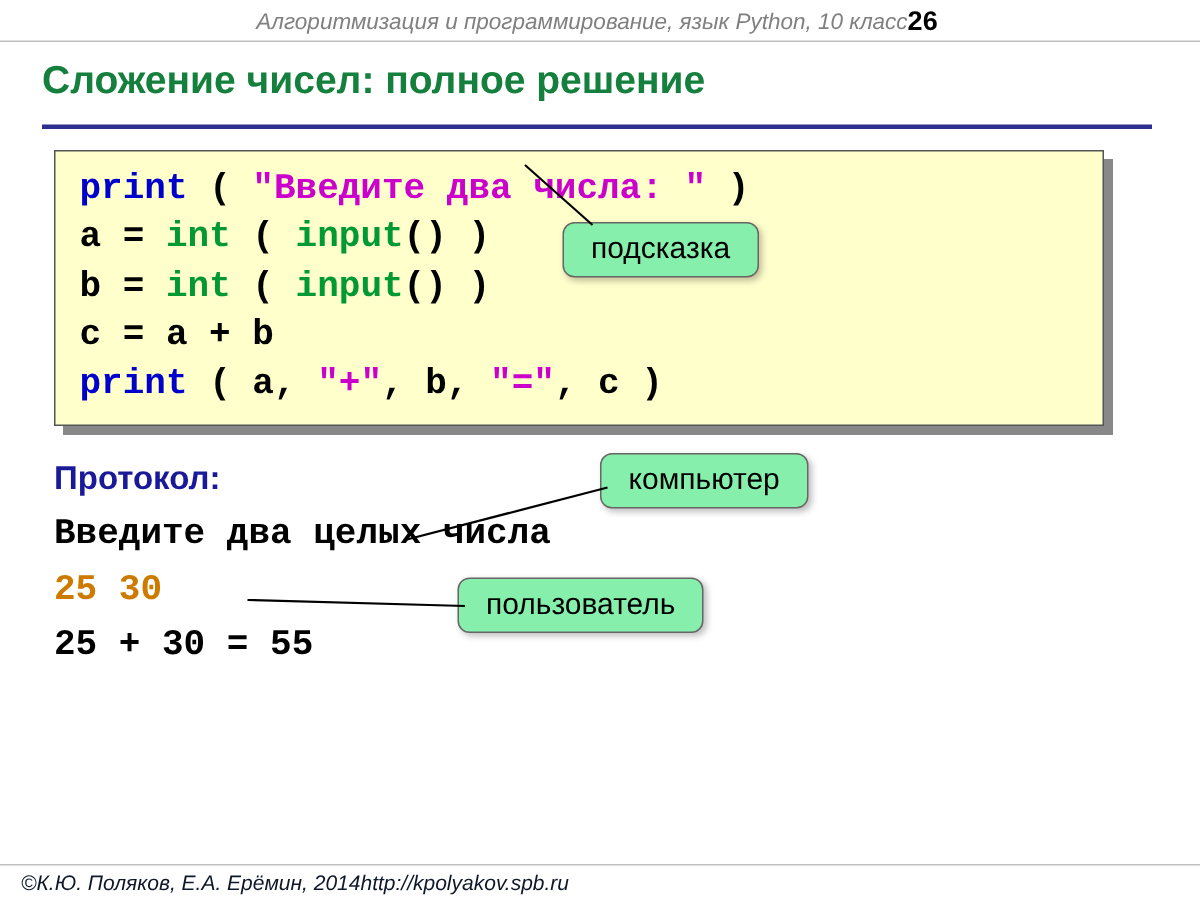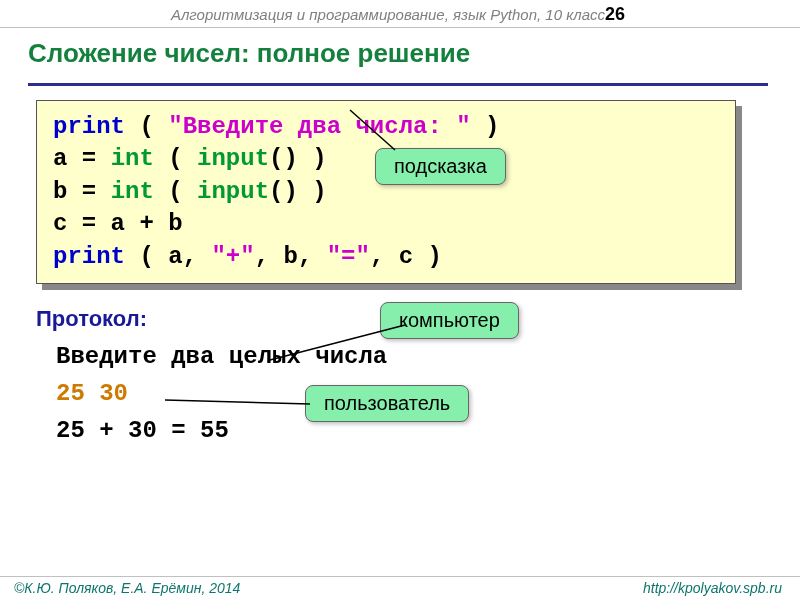--- a/index.html
+++ b/index.html
@@ -75,34 +75,33 @@
   .protocol-label {
     color: #1a1a99;
     font-weight: bold;
     font-size: 22px;
     margin: 22px 0 6px 36px;
   }
   .protocol {
     font-family: "Courier New", monospace;
     font-size: 24px;
     font-weight: bold;
-    margin-left: 56px;
+    margin-left: 36px;
     line-height: 1.55;
   }
   .user-input { color: #cc7a00; }
   .footer {
     position: absolute;
     bottom: 4px;
     left: 0;
     width: 100%;
     border-top: 1px solid #c0c0c0;
     display: flex;
-    justify-content: space-between;
     font-style: italic;
-    color: #0f766e;
+    color: #0f172a;
     font-size: 14px;
     padding: 3px 18px 0 14px;
     box-sizing: border-box;
   }
   svg.connector { position: absolute; overflow: visible; pointer-events: none; }
 </style>
 </head>
 <body>
 
 <div class="header">
@@ -133,21 +132,21 @@
 
 <div class="callout" style="top:148px; left:375px;">
   <span>подсказка</span>
 </div>
 <svg class="connector" style="top:100px; left:340px;" width="120" height="60">
   <line x1="55" y1="50" x2="10" y2="10" stroke="#000" stroke-width="1.5"></line>
 </svg>
 
 <div class="protocol-label">Протокол:</div>
 
-<div class="callout" style="top:302px; left:380px;">
+<div class="callout" style="top:302px; left:400px;">
   <span>компьютер</span>
 </div>
 <svg class="connector" style="top:320px; left:260px;" width="160" height="60">
   <line x1="145" y1="5" x2="10" y2="40" stroke="#000" stroke-width="1.5"></line>
 </svg>
 
 <div class="protocol">
   <div>Введите два целых числа</div>
   <div class="user-input">25 30</div>
   <div>25 + 30 = 55</div>

